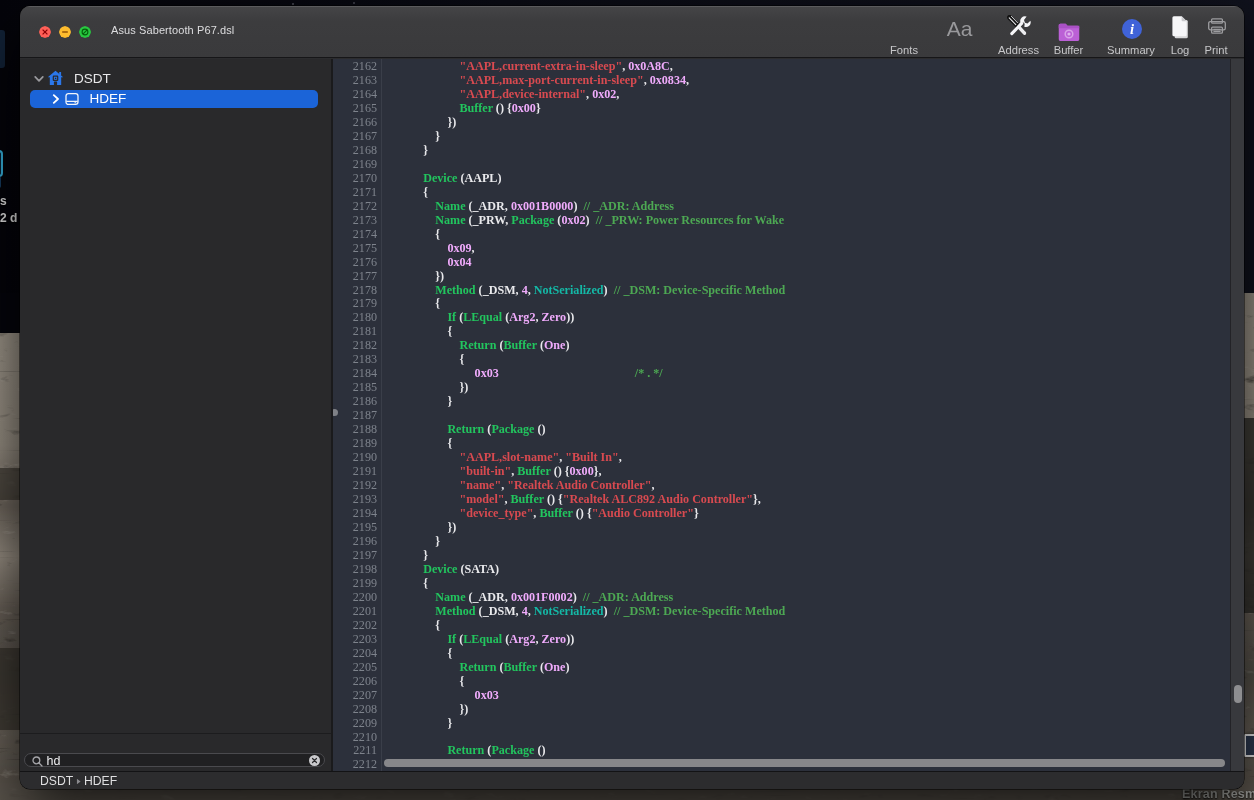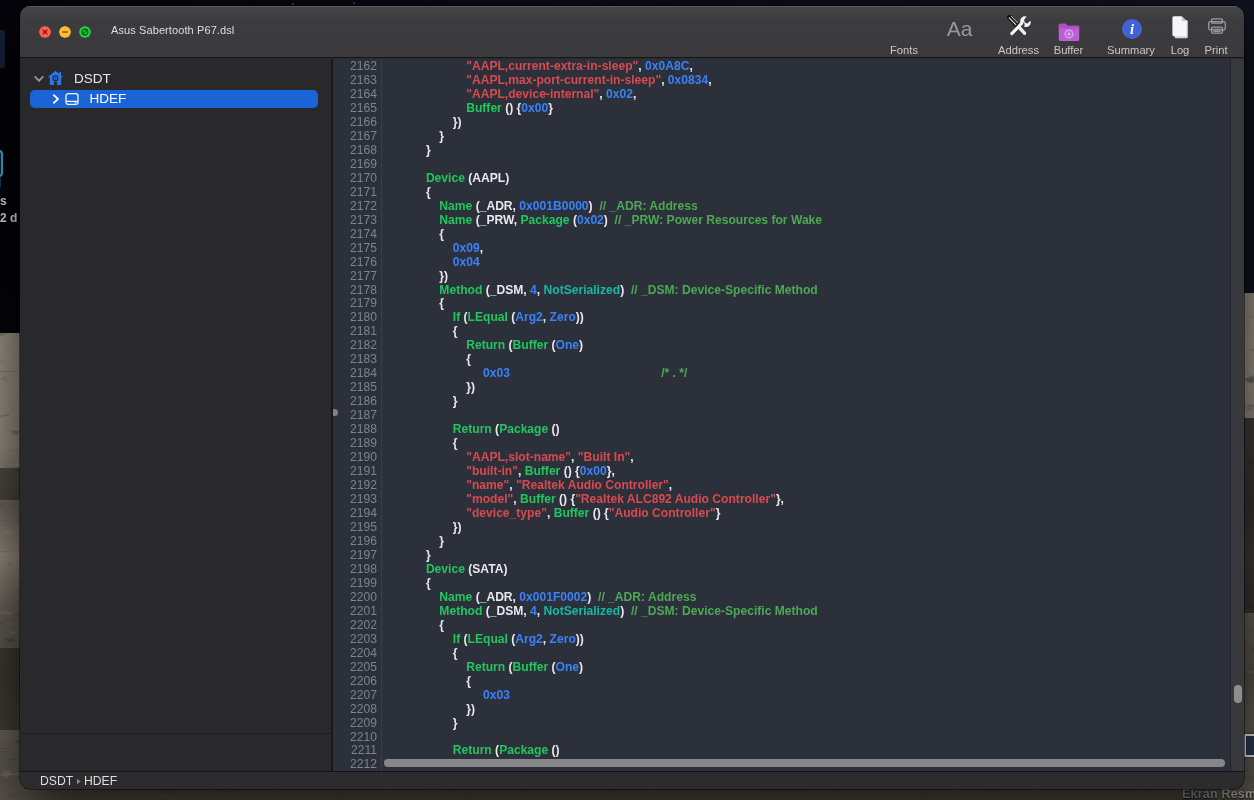--- a/index.html
+++ b/index.html
@@ -21,26 +21,26 @@
 .tbl{position:absolute;top:38.2px;font-size:11.2px;color:#c7c7c9;text-align:center;transform:translateX(-50%);white-space:nowrap}
 .tbi{position:absolute;transform:translateX(-50%)}
 
 #sidebar{position:absolute;left:0;top:52.5px;width:311px;height:712px;background:#29292b}
 #selrow{position:absolute;left:10px;top:31px;width:288px;height:18px;border-radius:5px;background:#1b64d8}
 #sbdiv{position:absolute;left:0;top:674.5px;width:311px;height:1px;background:#1c1c1e}
 #search{position:absolute;left:3.5px;top:694px;width:301px;height:14.8px;border-radius:7.5px;background:#202022;border:1px solid #4a4a4e}
 #vdiv{position:absolute;left:311px;top:52.5px;width:1.5px;height:712px;background:#1a1a1c}
 
 #code{position:absolute;left:312.5px;top:52.5px;width:897px;height:712px;background:#2c303b;overflow:hidden}
-pre{margin:0;font-family:Liberation Sans, sans-serif;font-size:12.1px;line-height:13.97px;font-weight:bold}
+pre{margin:0;font-family:Liberation Serif, serif;font-size:12.1px;line-height:13.97px;font-weight:bold}
 #gutter{position:absolute;left:0;top:1.5px;width:44.5px;text-align:right;color:#7e838c;font-weight:normal}
 #gutdiv{position:absolute;left:48.5px;top:0;width:1px;height:712px;background:#3a3e49}
 #src{position:absolute;left:66.5px;top:1.5px;color:#e9e9ec}
 #src i{font-style:normal}
-i.k{color:#22c55e}i.n{color:#3b82f6}i.s{color:#d84a50}i.g{color:#4da853}i.m{color:#14b8a6}i.w{color:#e9e9ec}
+i.k{color:#22c55e}i.n{color:#f0abfc}i.s{color:#d84a50}i.g{color:#4da853}i.m{color:#14b8a6}i.w{color:#e9e9ec}
 #gdot{position:absolute;left:-2px;top:350.6px;width:7px;height:7px;border-radius:50%;background:#7f8187}
 #hscroll{position:absolute;left:51.5px;top:700.8px;width:841px;height:8px;border-radius:4px;background:#87878a}
 
 #rstrip{position:absolute;left:1209.5px;top:52.5px;width:14.5px;height:712px;background:#38393d;border-left:1px solid #232327}
 #vthumb{position:absolute;left:3px;top:626.5px;width:8px;height:18px;border-radius:4px;background:#8e8e90}
 
 #status{position:absolute;left:0;top:764.5px;width:1224px;height:18.5px;background:#2c2c2e;border-top:1px solid #131315;color:#dfdfe1;font-size:12.2px}
 </style></head>
 <body>
 <div id="desk">
@@ -169,20 +169,31 @@
         <path d="M1.8 1.2L6 5L1.8 8.8" fill="none" stroke="#fff" stroke-width="1.8" stroke-linecap="round" stroke-linejoin="round"></path>
       </svg>
     <svg class="abs" style="left:45px;top:33px" width="14" height="14" viewBox="0 0 14 14">
       <rect x="1" y="1.6" width="12" height="10.8" rx="2.4" fill="none" stroke="#f2f5fa" stroke-width="1.3"></rect>
       <path d="M1.3 9.4h11.4" stroke="#f2f5fa" stroke-width="1.1"></path>
       <rect x="9.4" y="10.3" width="1.9" height="1" rx=".5" fill="#f2f5fa"></rect>
     </svg>
     <div class="abs" style="left:69.5px;top:32.5px;font-size:13.5px;color:#fff;font-weight:500">HDEF</div>
 
     <div id="sbdiv"></div>
+    <div id="search">
+      <svg class="abs" style="left:7px;top:2px" width="11" height="11" viewBox="0 0 11 11">
+          <circle cx="4.4" cy="4.4" r="3.4" fill="none" stroke="#a5a5a9" stroke-width="1.3"></circle>
+          <path d="M7 7L10 10" stroke="#a5a5a9" stroke-width="1.3" stroke-linecap="round"></path>
+        </svg>
+      <div class="abs" style="left:22px;top:0.4px;font-size:12.5px;color:#ededef">hd</div>
+      <svg class="abs" style="right:3.5px;top:1.2px" width="11" height="11" viewBox="0 0 11 11">
+          <circle cx="5.5" cy="5.5" r="5.5" fill="#c9c9cc"></circle>
+          <path d="M3.5 3.5l4 4m0-4l-4 4" stroke="#2a2a2c" stroke-width="1.2" stroke-linecap="round"></path>
+        </svg>
+</div>
   </div>
   <div id="vdiv"></div>
   <div id="code">
     <pre id="gutter">2162
 2163
 2164
 2165
 2166
 2167
 2168

